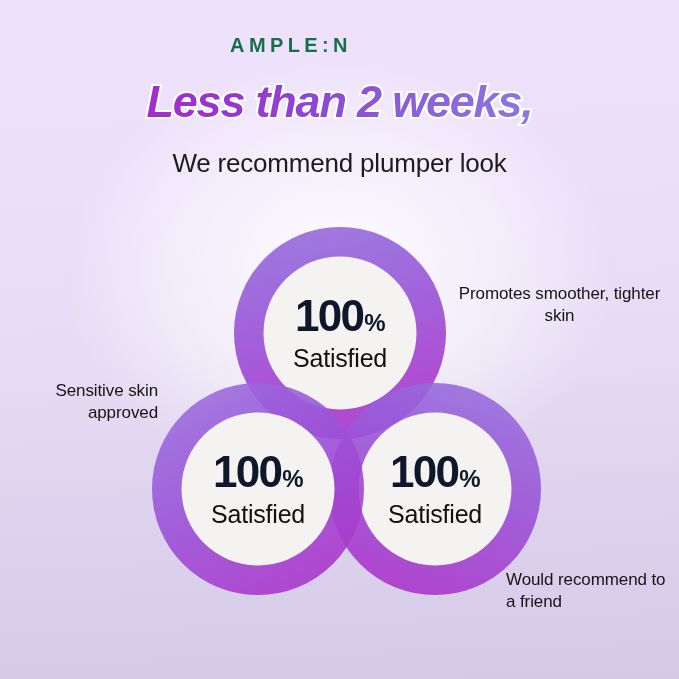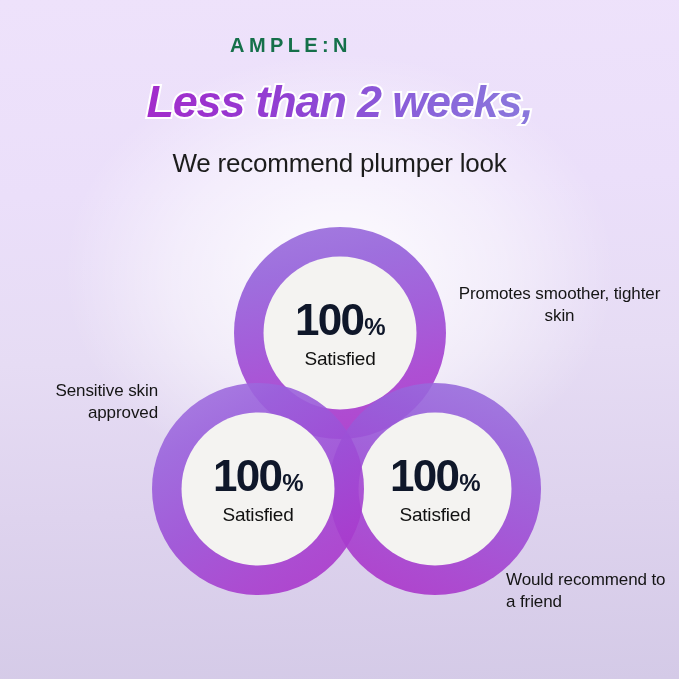--- a/index.html
+++ b/index.html
@@ -141,21 +141,21 @@
     align-items: baseline;
   }
   .pct .sym {
     font-size: 24px;
     font-weight: 700;
     letter-spacing: -0.6px;
     margin-left: 1px;
   }
   .satisfied {
     margin-top: 6px;
-    font-size: 19px;
+    font-size: 25px;
     font-weight: 400;
     color: #111111;
     letter-spacing: -0.2px;
   }
 
   
   .note {
     position: absolute;
     font-size: 17px;
     line-height: 1.32;

